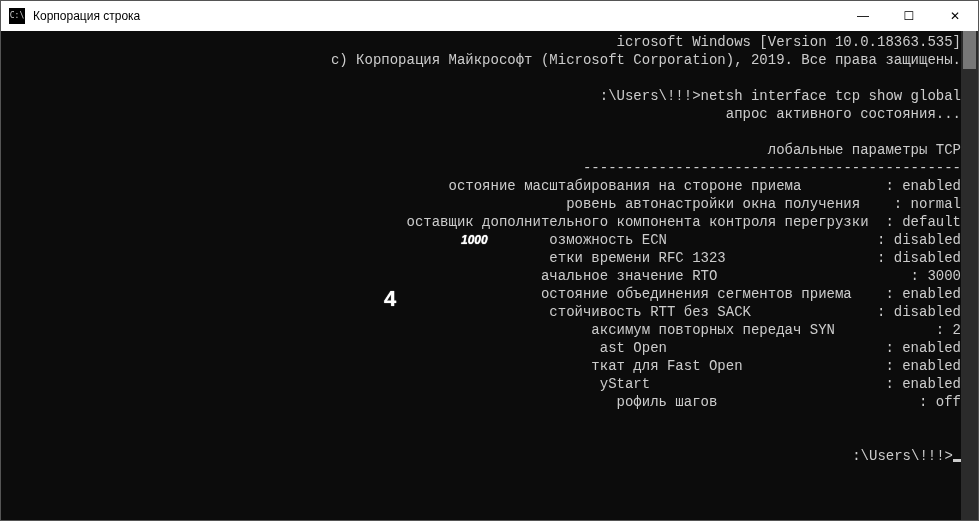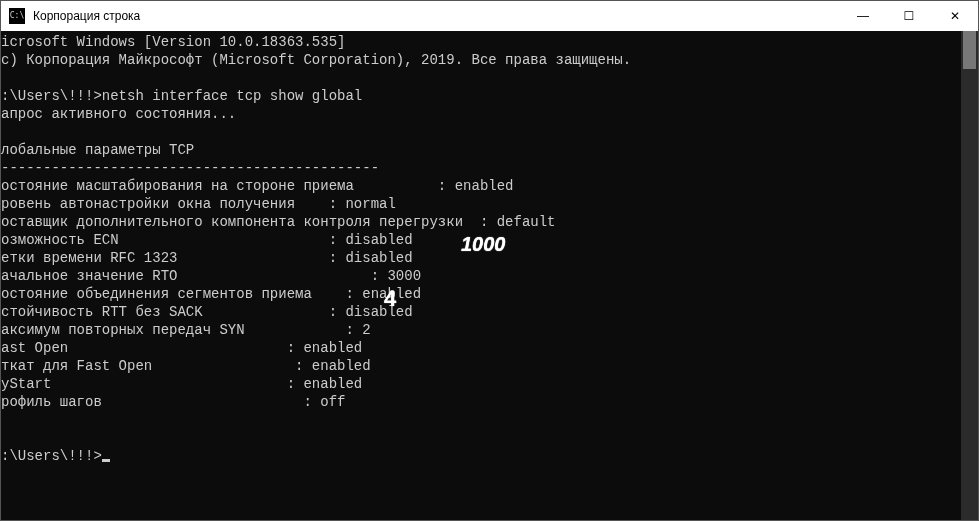--- a/index.html
+++ b/index.html
@@ -72,20 +72,21 @@
     .terminal {
       flex: 1;
       background: #0c0c0c;
       color: #cccccc;
       font-family: Consolas, "Courier New", monospace;
       font-size: 14px;
       line-height: 18px;
       white-space: pre;
       padding: 2px 0 18px 0;
       overflow: hidden;
+      text-align: right;
     }
     .terminal-line {
       min-height: 18px;
     }
     .scrollbar {
       width: 17px;
       background: #2b2b2b;
       position: relative;
     }
     .scroll-thumb {
@@ -105,21 +106,21 @@
       animation: blink 1s step-start infinite;
     }
     @keyframes blink {
       50% { opacity: 0; }
     }
     .annotation {
       position: absolute;
       color: #fff;
       font-family: "Comic Sans MS", cursive, sans-serif;
       font-weight: bold;
-      font-size: 20px;
+      font-size: 12px;
       pointer-events: none;
       text-shadow: 0 0 1px #fff;
     }
     .ann1 {
       top: 202px;
       left: 460px;
       font-style: italic;
     }
     .ann2 {
       top: 255px;

